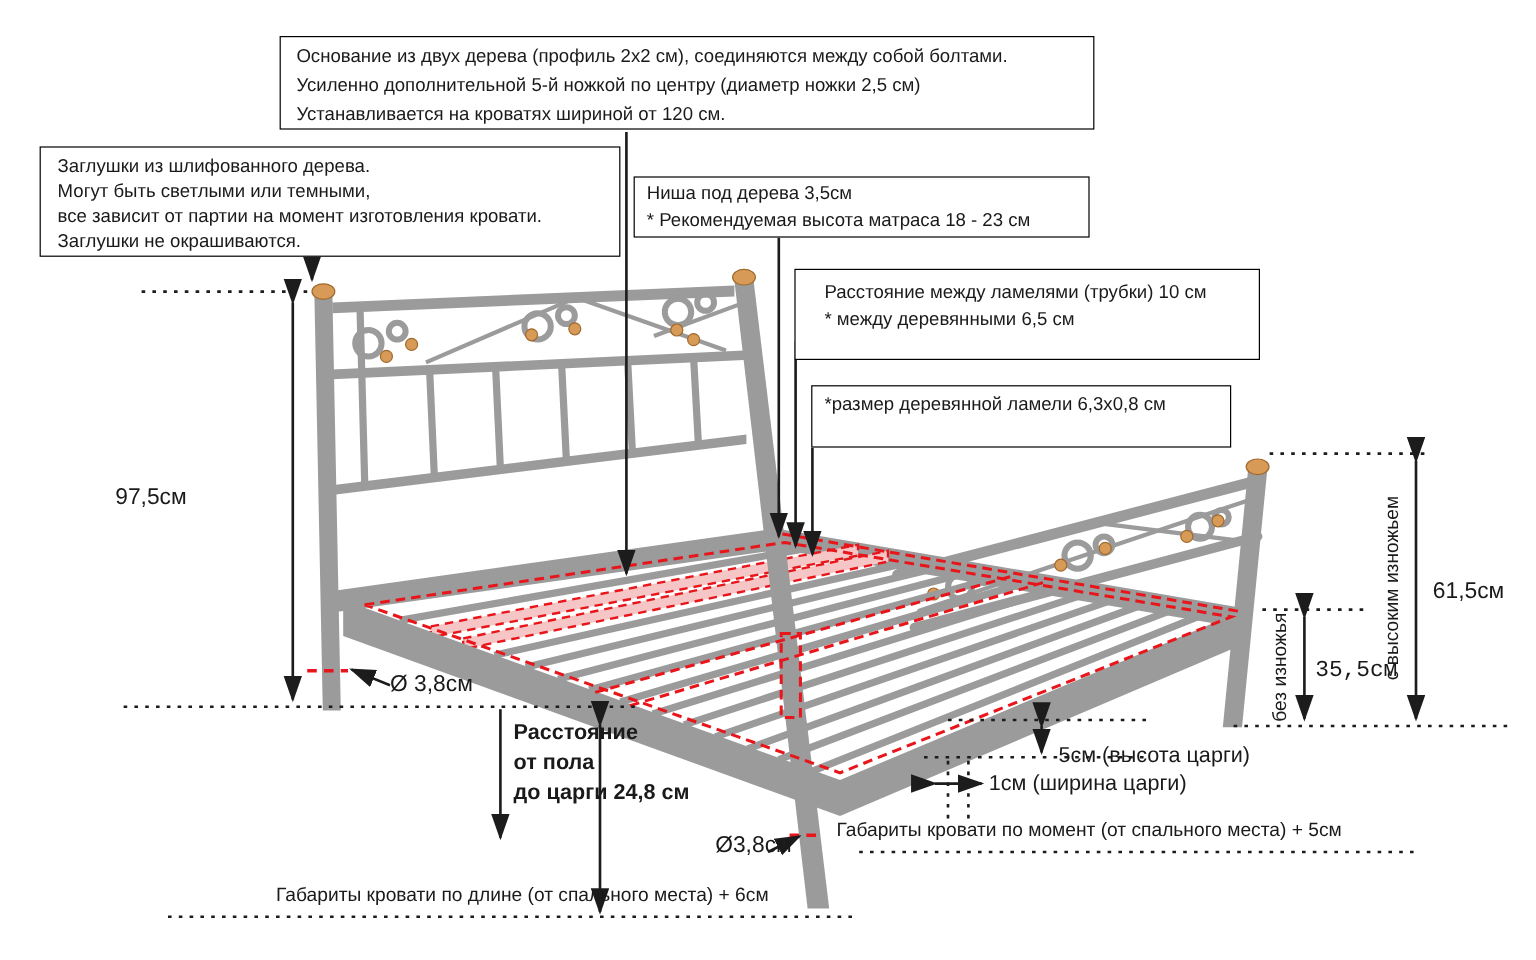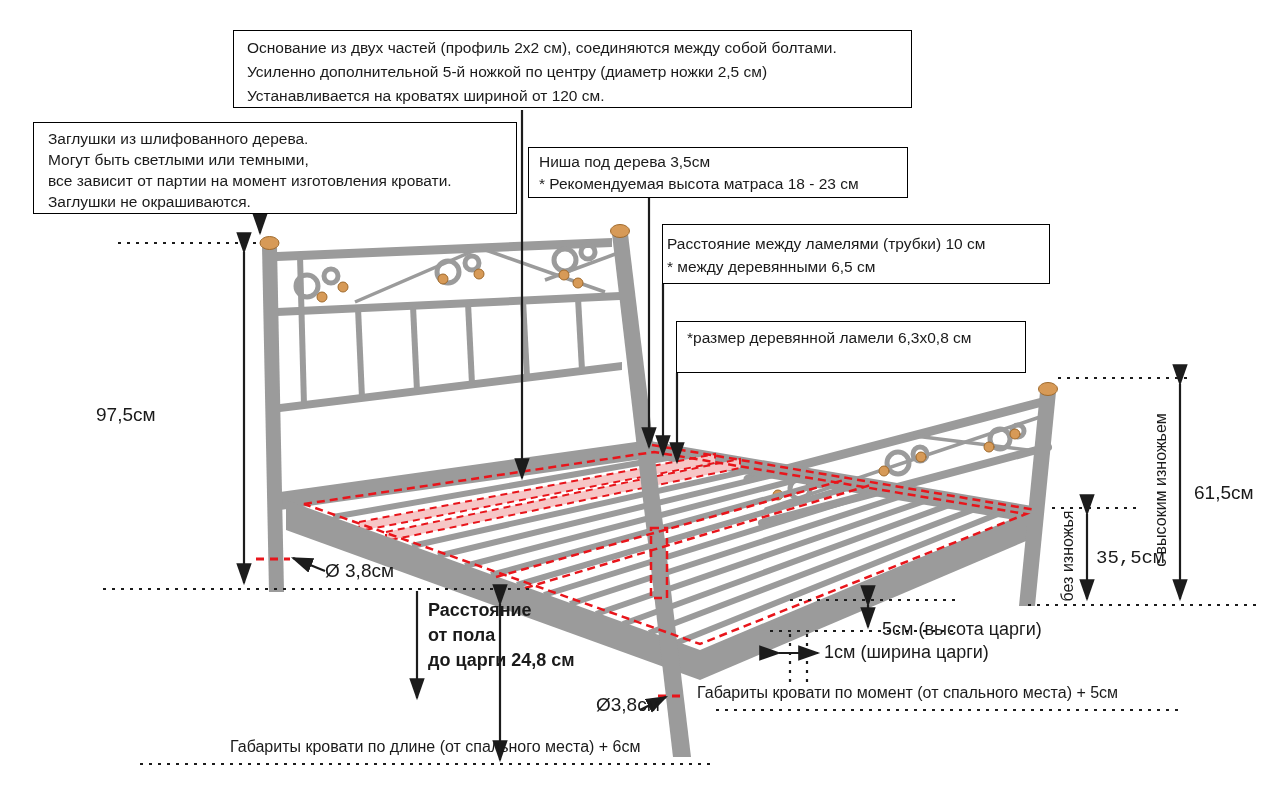--- a/index.html
+++ b/index.html
@@ -167,38 +167,38 @@
   <g stroke="#1c1c1c" stroke-width="2.2">
     <line x1="522" y1="110" x2="522" y2="478" marker-end="url(#ah)"></line>
     <line x1="260" y1="215" x2="260" y2="233" marker-end="url(#ah)"></line>
     <line x1="649" y1="198" x2="649" y2="447" marker-end="url(#ah)"></line>
     <line x1="663" y1="284" x2="663" y2="455" marker-end="url(#ah)"></line>
     <line x1="677" y1="373" x2="677" y2="462" marker-end="url(#ah)"></line>
   </g>
 </svg>
 
   <div class="callout" style="left:233px;top:30px;width:679px;height:78px;padding:5px 0 0 13px;">
-    <div class="ln">Основание из двух частей (профиль 2х2 см), соединяются между собой болтами.</div>
+    <div class="ln">Основание из двух дерева (профиль 2х2 см), соединяются между собой болтами.</div>
     <div class="ln">Усиленно дополнительной 5-й ножкой по центру (диаметр ножки 2,5 см)</div>
     <div class="ln">Устанавливается на кроватях шириной от 120 см.</div>
   </div>
 
   <div class="callout" style="left:33px;top:122px;width:484px;height:92px;padding:5px 17px 0 14px;line-height:21px;">
     <div class="ln">Заглушки из шлифованного дерева.</div>
     <div class="ln">Могут быть светлыми или темными,</div>
     <div class="ln">все зависит от партии на момент изготовления кровати.</div>
     <div class="ln">Заглушки не окрашиваются.</div>
   </div>
 
   <div class="callout" style="left:528px;top:147px;width:380px;height:51px;padding:3px 0 0 10px;line-height:22px;">
     <div class="ln">Ниша под дерева 3,5см</div>
     <div class="ln">* Рекомендуемая высота матраса 18 - 23 см</div>
   </div>
 
-  <div class="callout" style="left:662px;top:224px;width:388px;height:60px;padding:7px 0 0 4px;line-height:23px;">
+  <div class="callout" style="left:662px;top:224px;width:388px;height:76px;padding:7px 0 0 24px;line-height:23px;">
     <div class="ln">Расстояние между ламелями (трубки) 10 см</div>
     <div class="ln">* между деревянными 6,5 см</div>
   </div>
 
   <div class="callout" style="left:676px;top:321px;width:350px;height:52px;padding:4px 0 0 10px;line-height:23px;">
     <div class="ln">*размер деревянной ламели 6,3х0,8 см</div>
   </div>
 
   <div class="lbl dim" style="left:96px;top:404px;">97,5см</div>
 

